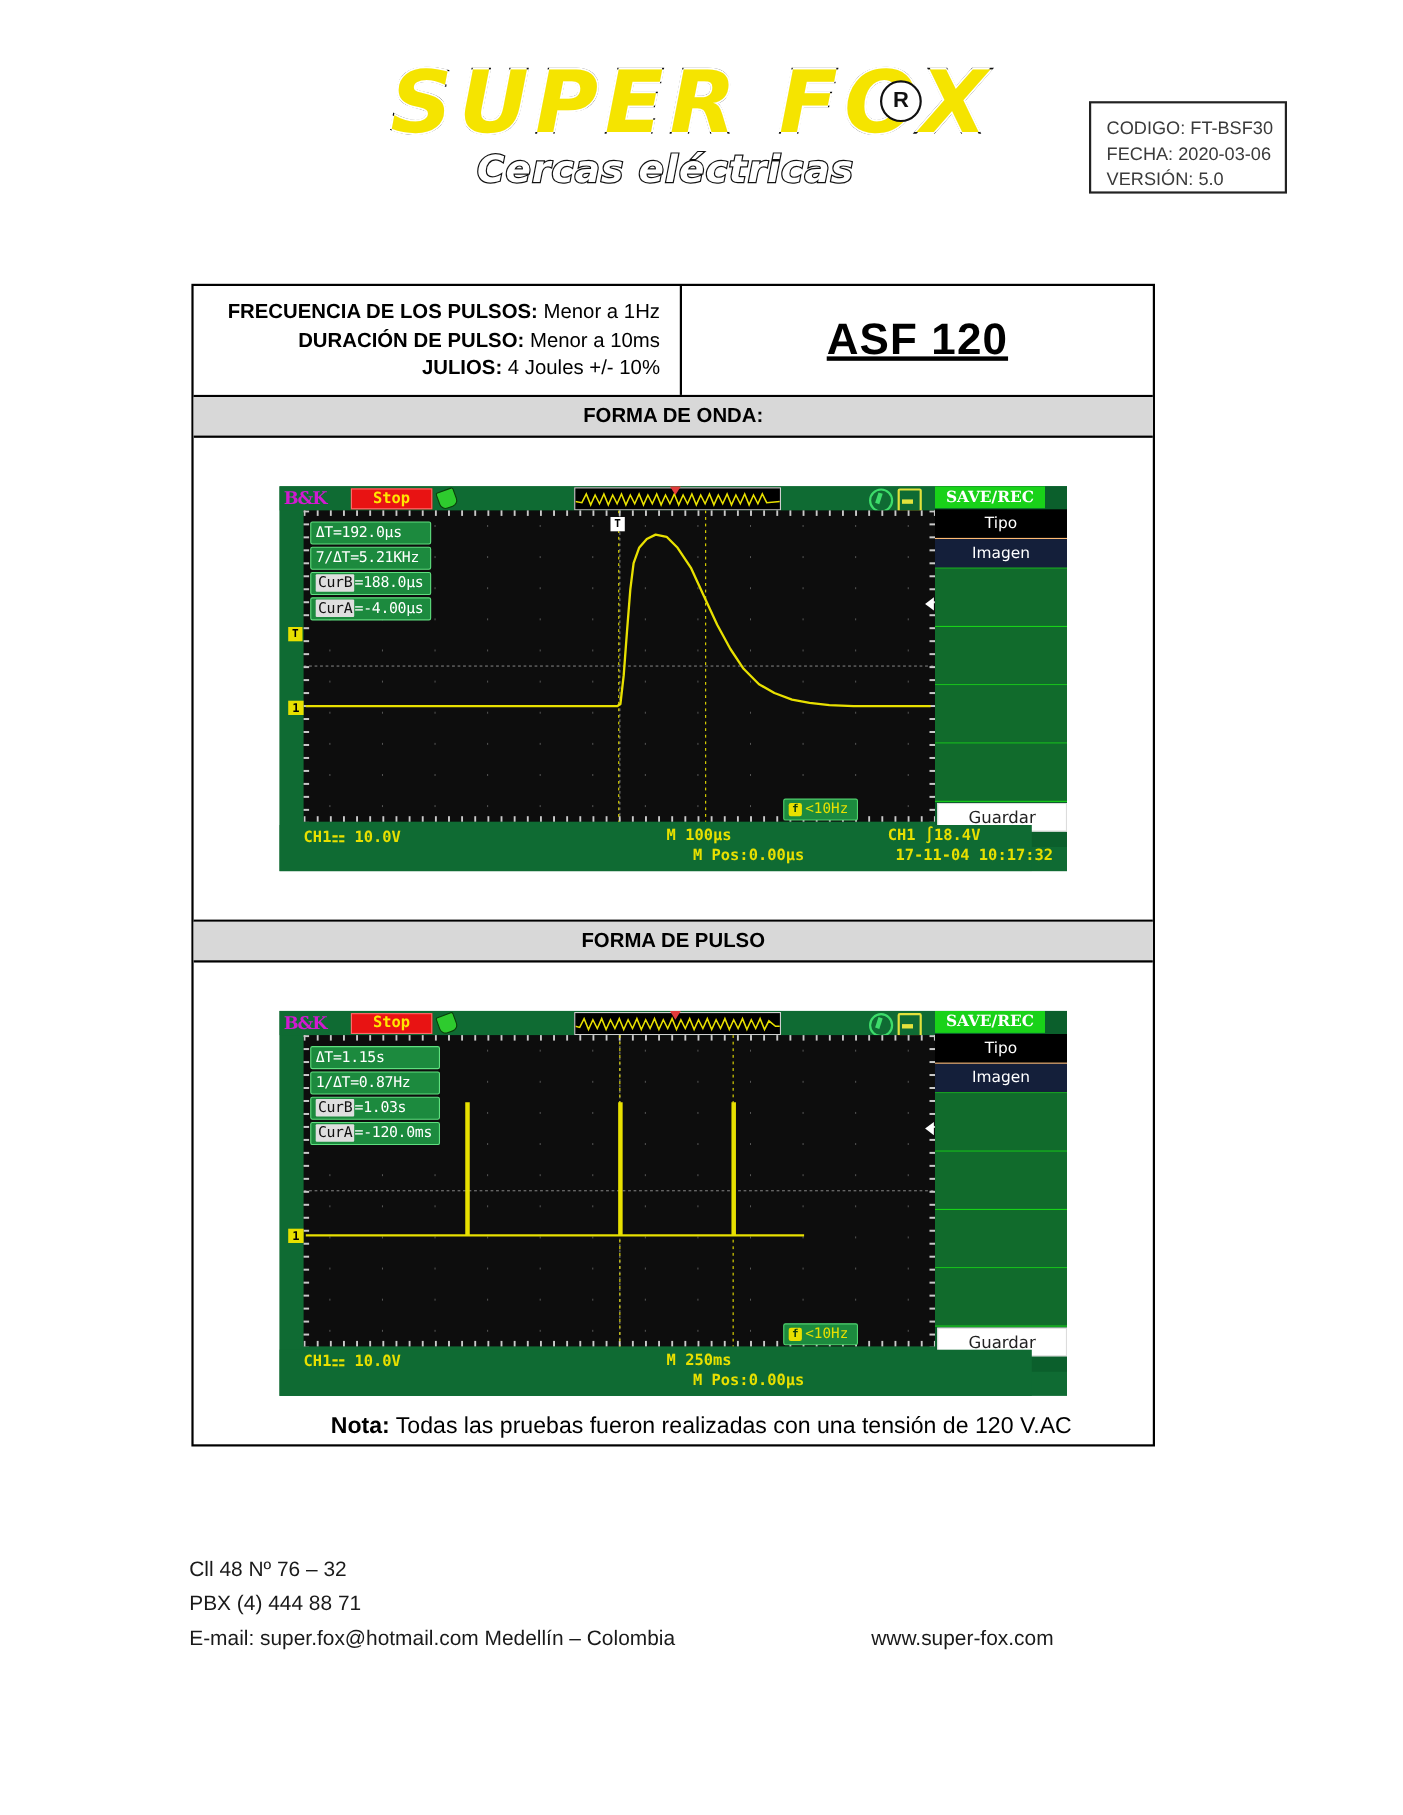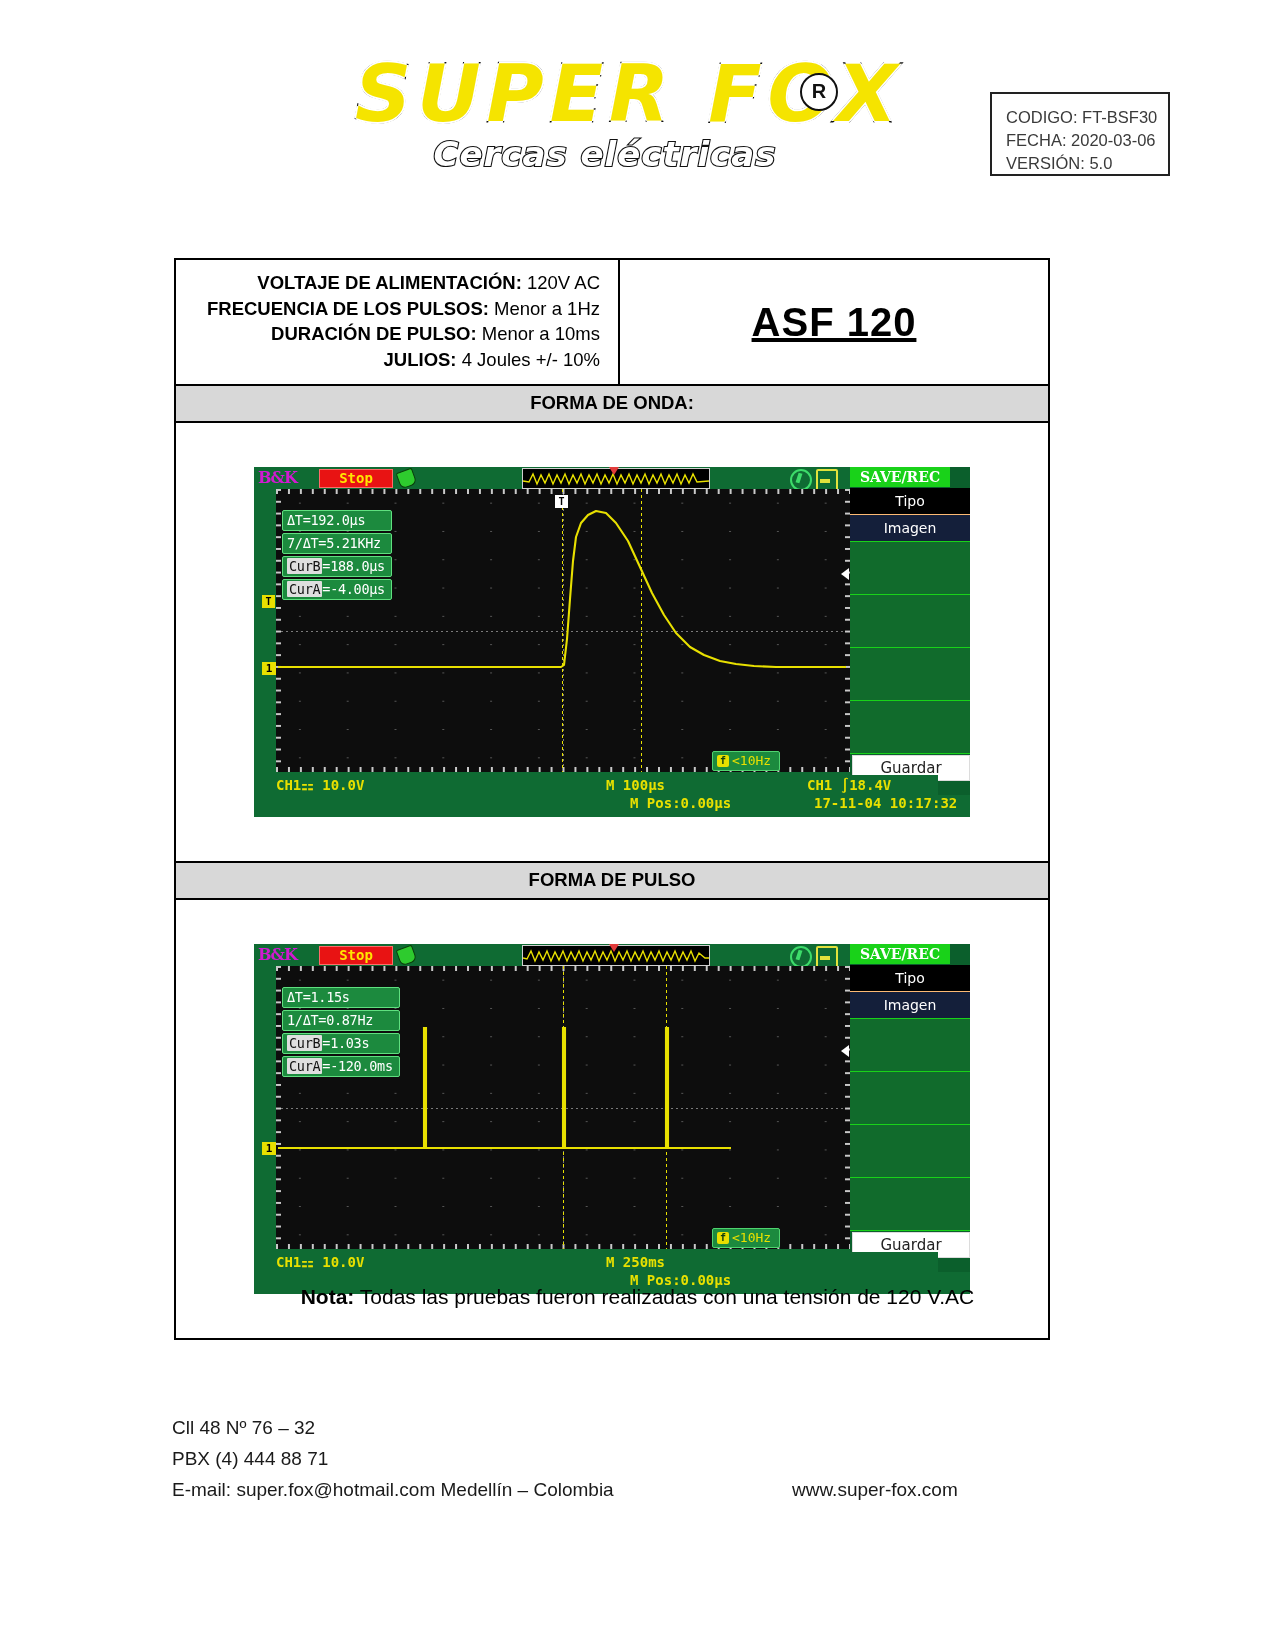--- a/index.html
+++ b/index.html
@@ -261,21 +261,21 @@
   .ruler-right { right: 0; }
 
   .cursor-v {
     position: absolute; top: 0; height: 100%; width: 1px;
     background-image: linear-gradient(to bottom, #e8e000 50%, transparent 0%);
     background-size: 1px 6px;
   }
 
   .meas-stack {
     position: absolute;
-    left: 28px; top: 43px;
+    left: 28px; top: 32px;
     z-index: 5;
   }
   .meas-item {
     background: #1c8a3e;
     border: 1px solid #5fe07f;
     color: #ffffff;
     font-size: 13.5px;
     padding: 1px 6px 2px 4px;
     margin-bottom: 2px;
     white-space: nowrap;
@@ -468,24 +468,20 @@
 <div class="code-box">
   <div>CODIGO: FT-BSF30</div>
   <div>FECHA: 2020-03-06</div>
   <div>VERSIÓN: 5.0</div>
 </div>
 
 <div class="main-table">
 
   <div class="specs-row">
     <div class="specs-left">
-      <div class="spec-line">
-        <b>VOLTAJE DE ALIMENTACIÓN:</b>
-        <span>120V AC</span>
-      </div>
       <div class="spec-line">
         <b>FRECUENCIA DE LOS PULSOS:</b>
         <span>Menor a 1Hz</span>
       </div>
       <div class="spec-line">
         <b>DURACIÓN DE PULSO:</b>
         <span>Menor a 10ms</span>
       </div>
       <div class="spec-line">
         <b>JULIOS:</b>

